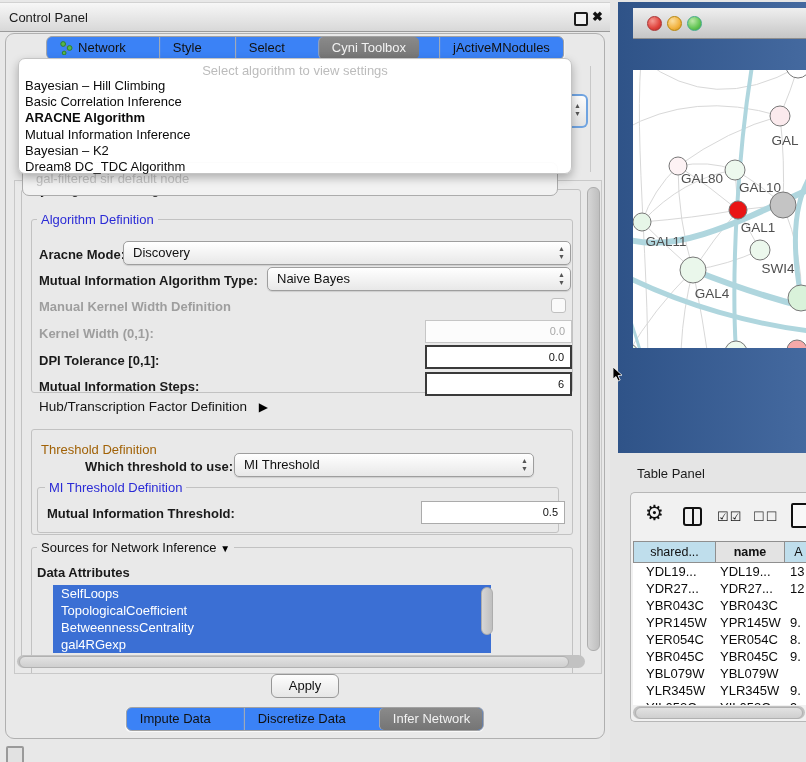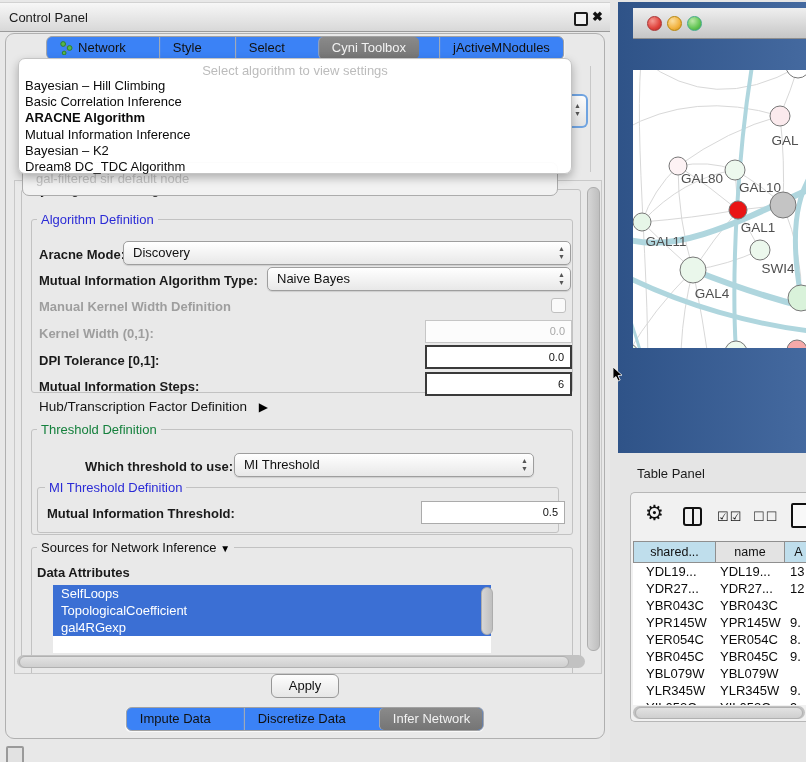--- a/index.html
+++ b/index.html
@@ -47,21 +47,21 @@
   .dd-item{font-size:13px;line-height:16.2px;padding-left:6px;color:#0a0a0a;white-space:nowrap;}
   .dd-item.bold{font-weight:bold;}
 
   
   #settings-area{position:absolute;left:14px;top:180px;width:586px;height:492px;
     border:1px solid #C9C9C9;background:#E9E9E9;overflow:hidden;}
   .grp{position:absolute;border:1px solid #C2C2C2;border-radius:3px;}
   .grp-title{position:absolute;font-size:13px;background:#E9E9E9;padding:0 4px;white-space:nowrap;}
   .t-black{color:#111;}
   .t-blue{color:#2B2BD6;}
-  .t-green{color:#15803d;}
+  .t-green{color:#a16207;margin-top:20px;}
   .lbl{position:absolute;font-size:13px;font-weight:bold;color:#1a1a1a;white-space:nowrap;}
   .lbl.disabled{color:#9E9E9E;}
   .plain{font-weight:normal;color:#141414;}
   .combo{position:absolute;background:linear-gradient(#FFFFFF,#E8E8E8);
     border:1px solid #9E9E9E;border-radius:5px;font-size:13px;line-height:22px;
     padding-left:9px;color:#111;box-shadow:0 1px 1px rgba(0,0,0,.12);}
   .combo .stepper{position:absolute;right:5px;top:3px;font-size:7px;line-height:8px;color:#555;text-align:center;}
   .field{position:absolute;background:#FFF;border:1px solid #ABABAB;font-size:11px;
     text-align:right;padding-right:6px;color:#111;line-height:21px;}
   .field.dark{border:2px solid #3A3A3A;line-height:20px;}
@@ -231,20 +231,21 @@
     <div class="grp" style="left:16px;top:366px;width:540px;height:300px;"></div>
     <span class="grp-title t-black" style="left:22px;top:359px;">
       <span>Sources for Network Inference</span>
       <span class="arrow-glyph" style="font-size:10px;">▼</span>
     </span>
     <span class="lbl" style="left:22px;top:384px;">Data Attributes</span>
 
     <div id="attr-list">
         <div class="attr-item">SelfLoops</div>
         <div class="attr-item">TopologicalCoefficient</div>
+        <div class="attr-item">BetweennessCentrality</div>
         <div class="attr-item">gal4RGexp</div>
       </div>
     <div class="vscroll-thumb" style="left:466px;top:406px;width:10px;height:46px;"></div>
 
     <div class="vscroll-thumb" style="left:572px;top:6px;width:11px;height:462px;"></div>
     <div class="hscroll-track" style="left:2px;top:474px;width:568px;height:13px;"></div>
     <div class="hscroll-thumb" style="left:4px;top:475px;width:548px;height:10px;"></div>
   </div>
 
   <div id="apply-btn">Apply</div>
@@ -348,21 +349,21 @@
 
   <div id="tp-container">
     <span id="gear-icon" class="tool-icon">⚙</span>
     <span id="cols-icon" class="tool-icon"></span>
     <span id="checks-icon" class="tool-icon">☑☑</span>
     <span id="unchecks-icon" class="tool-icon">☐☐</span>
     <span id="file-icon" class="tool-icon"></span>
 
     <div id="tbl-header">
         <div class="th hl" style="width: 81px;">shared...</div>
-        <div class="th" style="width: 68px;">name</div>
+        <div class="th" style="width: 68px; font-weight: bold;">name</div>
         <div class="th hl" style="width: 27px;">A</div>
       </div>
     <div id="tbl-rows">
         <div class="tr">
           <div class="td c0">YDL19...</div>
           <div class="td c1">YDL19...</div>
           <div class="td c2">13</div>
         </div>
         <div class="tr">
           <div class="td c0">YDR27...</div>

